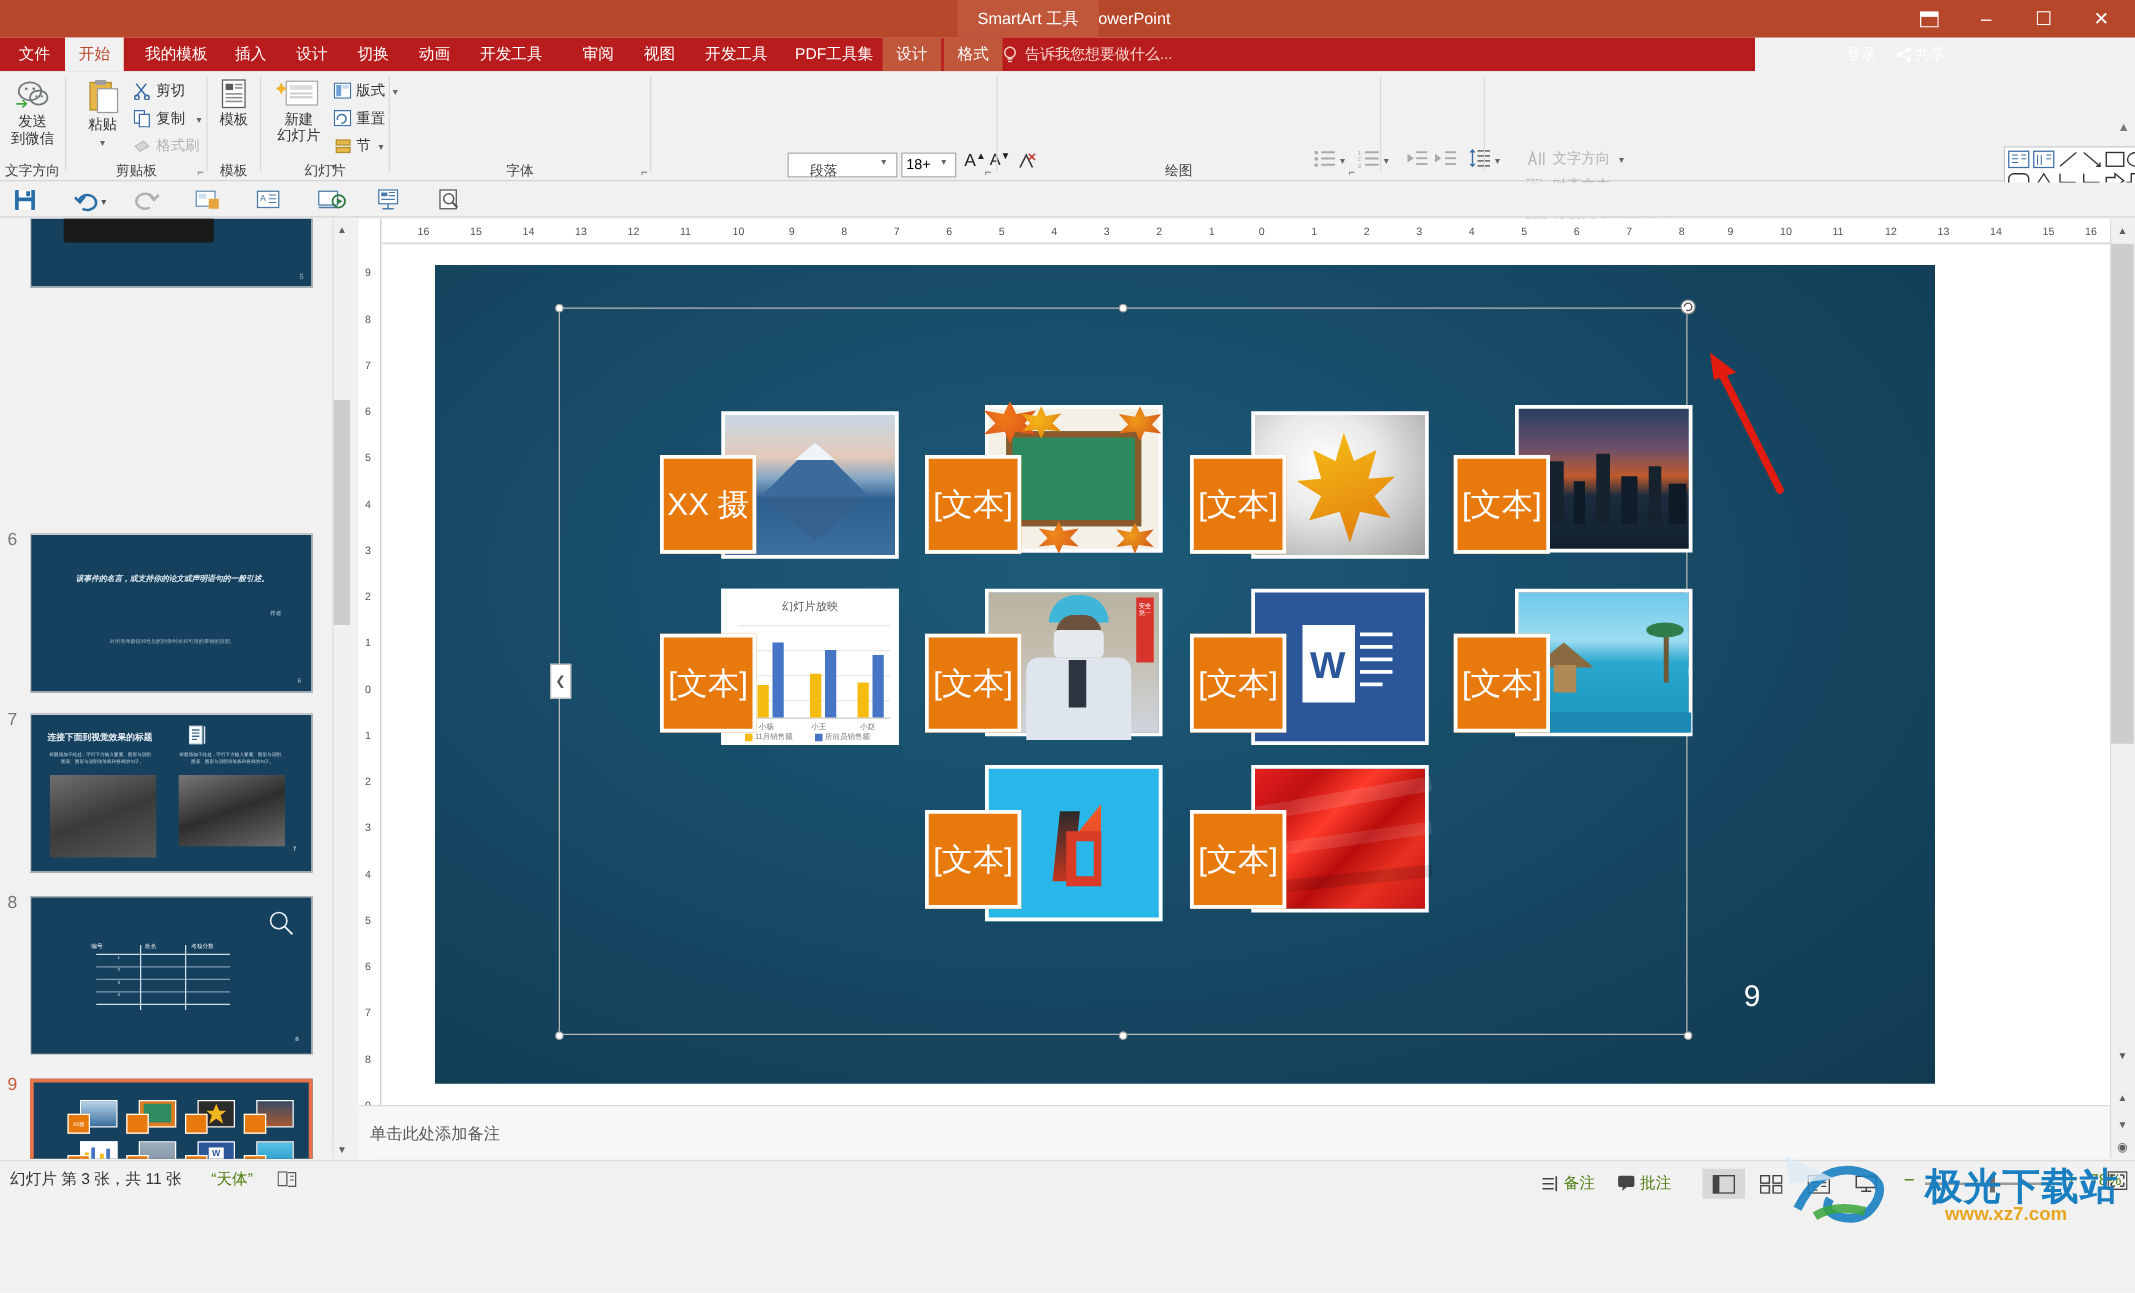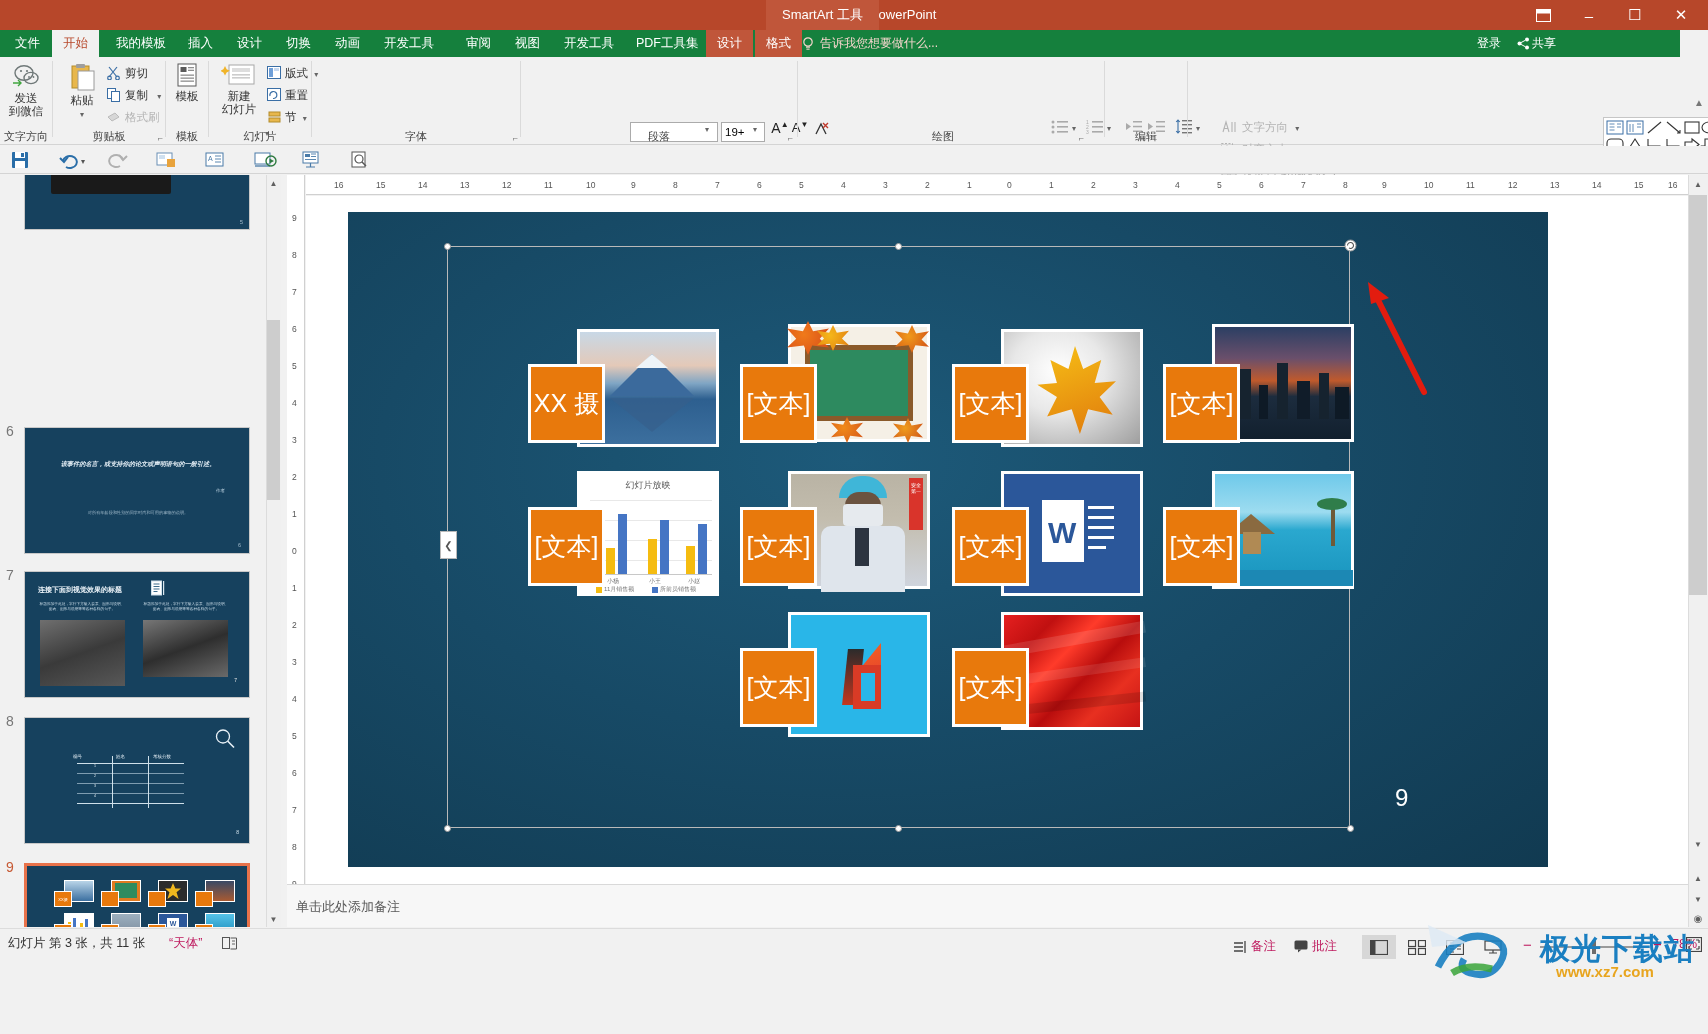--- a/index.html
+++ b/index.html
@@ -16,21 +16,21 @@
   .title-text { position:absolute; left:0; top:0; width:1708px; height:30px; line-height:30px;
                 text-align:center; color:#fff; font-size:13px; }
   .smartart-tools-tab { position:absolute; left:766px; top:0; width:113px; height:30px;
                         background:#c0563a; color:#fff; font-size:13px; text-align:center; line-height:30px; }
   .win-btns { position:absolute; right:4px; top:0; height:30px; display:flex; align-items:center; }
   .win-btn { width:46px; height:30px; display:flex; align-items:center; justify-content:center;
              color:#fff; font-size:15px; }
   .win-btn.ribbonopt { font-size:13px; }
 
   
-  .tabbar { position:absolute; left:0; top:30px; width:1680px; height:27px; background:#15803d; }
+  .tabbar { position:absolute; left:0; top:30px; width:1404px; height:27px; background:#b91c1c; }
   .tab { position:absolute; top:0; height:27px; line-height:27px; color:#fff; font-size:12.5px;
          padding:0 11px; white-space:nowrap; }
   .tab.active { background:#f1f1f1; color:#b7472a; }
   .tab.ctx { background:#c0563a; }
   .tellme { position:absolute; top:0; height:27px; line-height:27px; left:798px;
             color:#f6d6cd; font-size:12px; white-space:nowrap; padding-left:22px; }
   .bulb { position:absolute; left:801px; top:6px; width:14px; height:15px; }
   .acct { position:absolute; top:0; height:27px; line-height:27px; color:#fff; font-size:12px; white-space:nowrap; }
 
   
@@ -106,21 +106,21 @@
   .vsb { position:absolute; right:0; top:175px; width:20px; height:752px; background:#f0f0f0;
          border-left:1px solid #dcdcdc; }
   .vsb-btn { position:absolute; right:0; width:20px; height:18px; display:flex; align-items:center;
              justify-content:center; font-size:8px; color:#606060; }
   .vsb-thumb { position:absolute; right:1px; width:18px; background:#cdcdcd; }
 
   
   .statusbar { position:absolute; left:0; top:928px; width:1708px; height:106px; background:#f1f1f1;
                border-top:1px solid #dcdcdc; }
   .sb-left { position:absolute; left:8px; top:6px; font-size:12.5px; color:#333; white-space:nowrap; }
-  .sb-item { position:absolute; font-size:12.5px; color:#be185d; white-space:nowrap; }
+  .sb-item { position:absolute; font-size:12.5px; color:#4d7c0f; white-space:nowrap; }
   .viewbtn { position:absolute; width:34px; height:24px; display:flex; align-items:center;
              justify-content:center; }
   .viewbtn.on { background:#d7d7d7; }
   .zoomslider { position:absolute; height:2px; background:#9a9a9a; }
   .zoomknob { position:absolute; width:4px; height:14px; background:#6c6c6c; }
 
   .wm { position:absolute; pointer-events:none; }
   .wm-txt { position:absolute; font-size:30px; font-weight:bold; color:#1a7fc1; letter-spacing:1px; }
   .wm-sub { position:absolute; font-size:15px; font-weight:bold; color:#e8a51f; }
 </style>
@@ -287,21 +287,21 @@
       <span>节</span>
       <span class="dd" style="margin-left:3px;">▾</span>
     </div>
     <div class="rgroup-label">幻灯片</div>
   </div>
   <div class="rsep" style="left:311px;"></div>
 
   <div class="rgroup" style="left:312px;width:208px;">
     <div class="fontname"></div>
     <div class="dd" style="position:absolute;left:393px;top:68px;">▾</div>
-    <div class="fontsize">19+</div>
+    <div class="fontsize">18+</div>
     <div class="dd" style="position:absolute;left:441px;top:68px;">▾</div>
     <div class="fmtbtn" style="left:458px;top:63px;width:20px;font-size:14px;">A<sup style="font-size:8px;">▲</sup></div>
     <div class="fmtbtn" style="left:478px;top:63px;width:20px;font-size:13px;">A<sup style="font-size:8px;">▼</sup></div>
     <div class="fmtbtn" style="left:500px;top:64px;width:18px;">
       <svg width="16" height="16" viewBox="0 0 16 16">
           <path d="M3 13 L8 3 L13 13" stroke="#333" stroke-width="1.3" fill="none"></path>
           <path d="M10 2 L15 7 M15 2 L10 7" stroke="#c0392b" stroke-width="1.4"></path>
         </svg>
     </div>
     <div class="fmtbtn" style="left:318px;top:96px;width:18px;font-weight:bold;">B</div>
@@ -483,24 +483,20 @@
         <path d="M86 38 q-3 0 -3 5 q0 1 -2 1 q2 0 2 1 q0 5 3 5" fill="none" stroke="#333" stroke-width="1.1"></path>
         <path d="M103 38 q3 0 3 5 q0 1 2 1 q-2 0 -2 1 q0 5 -3 5" fill="none" stroke="#333" stroke-width="1.1"></path>
       </svg>
     </div>
 
     <div class="rgroup-label">绘图</div>
     <div style="position:absolute;right:4px;bottom:2px;font-size:9px;color:#777;">⌐</div>
   </div>
   <div class="rsep" style="left:1104px;"></div>
 
-  <div class="rgroup" style="left:1105px;width:82px;">
-
-    <div class="rgroup-label">编辑</div>
-  </div>
   <div class="rsep" style="left:1187px;"></div>
 
   <div style="position:absolute;right:4px;top:40px;font-size:10px;color:#777;">▲</div>
 </div>
 
 <div class="qat">
   <div class="qat-ic" style="left:10px;">
     <svg width="20" height="20" viewBox="0 0 20 20">
         <rect x="2" y="2" width="16" height="16" rx="1" fill="#2a6ea8"></rect>
         <rect x="5" y="2" width="10" height="6" fill="#fff"></rect>

